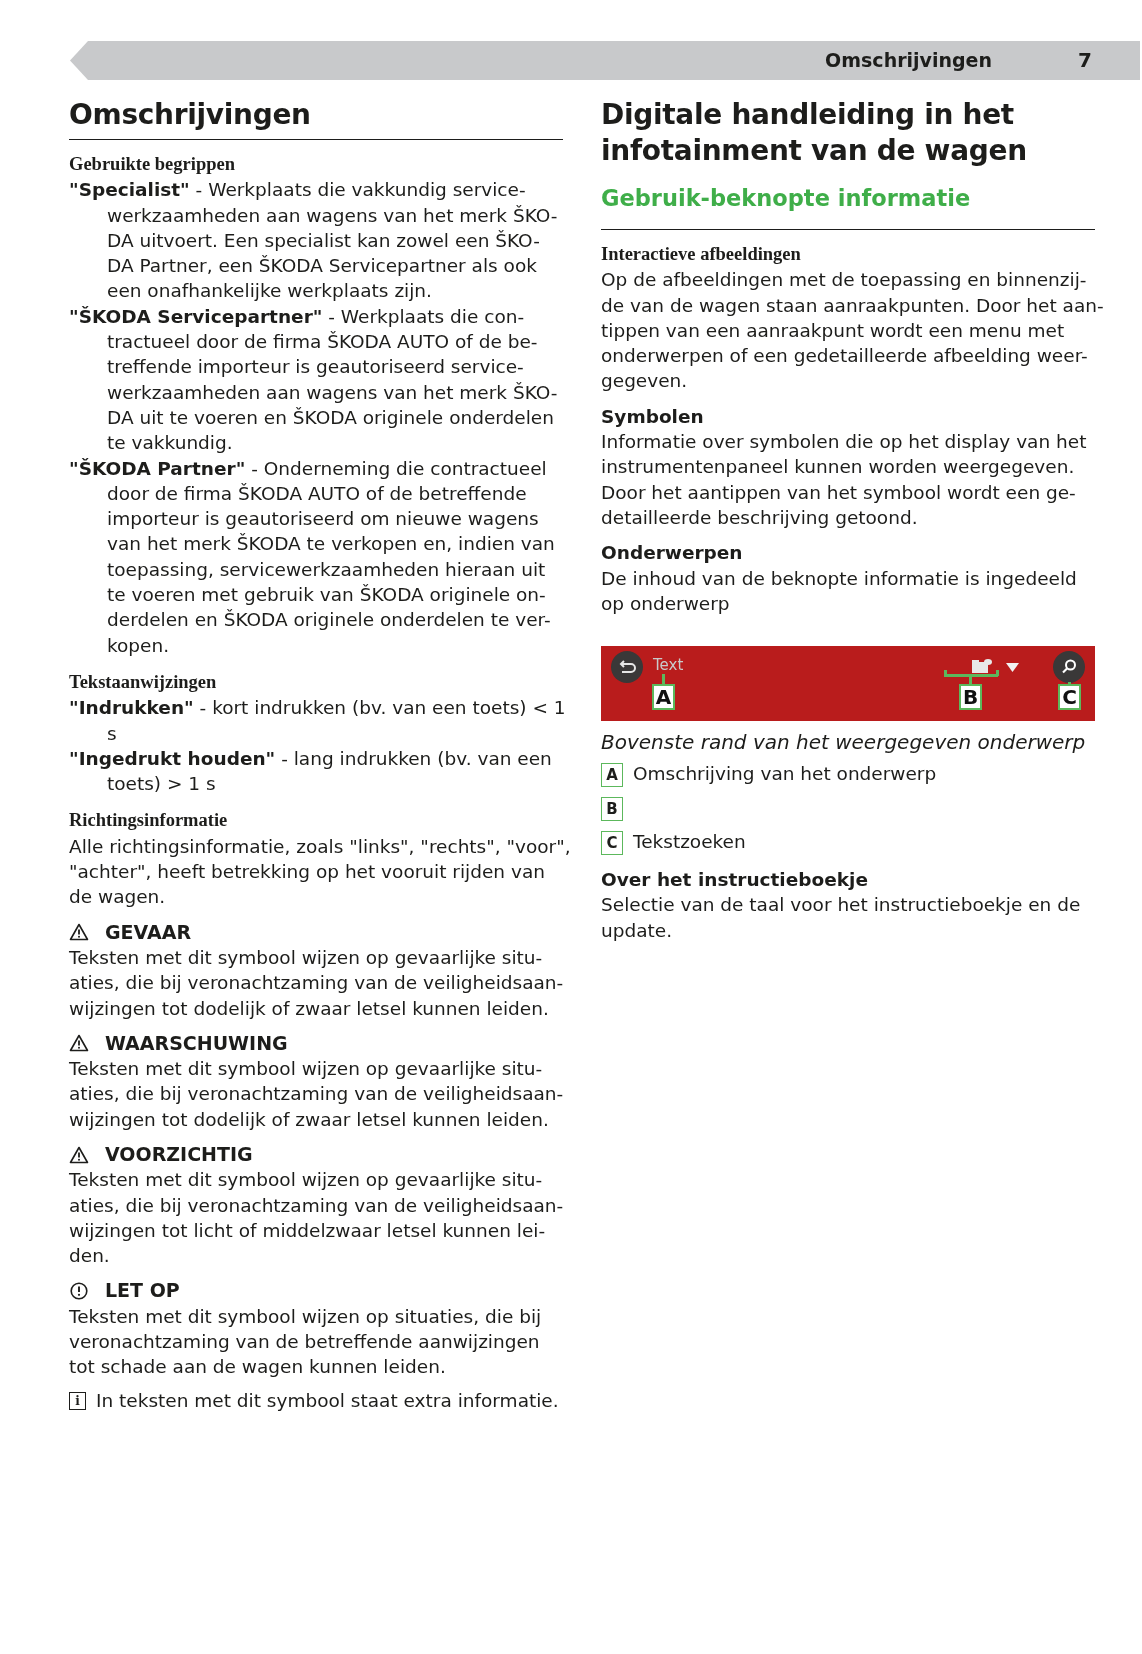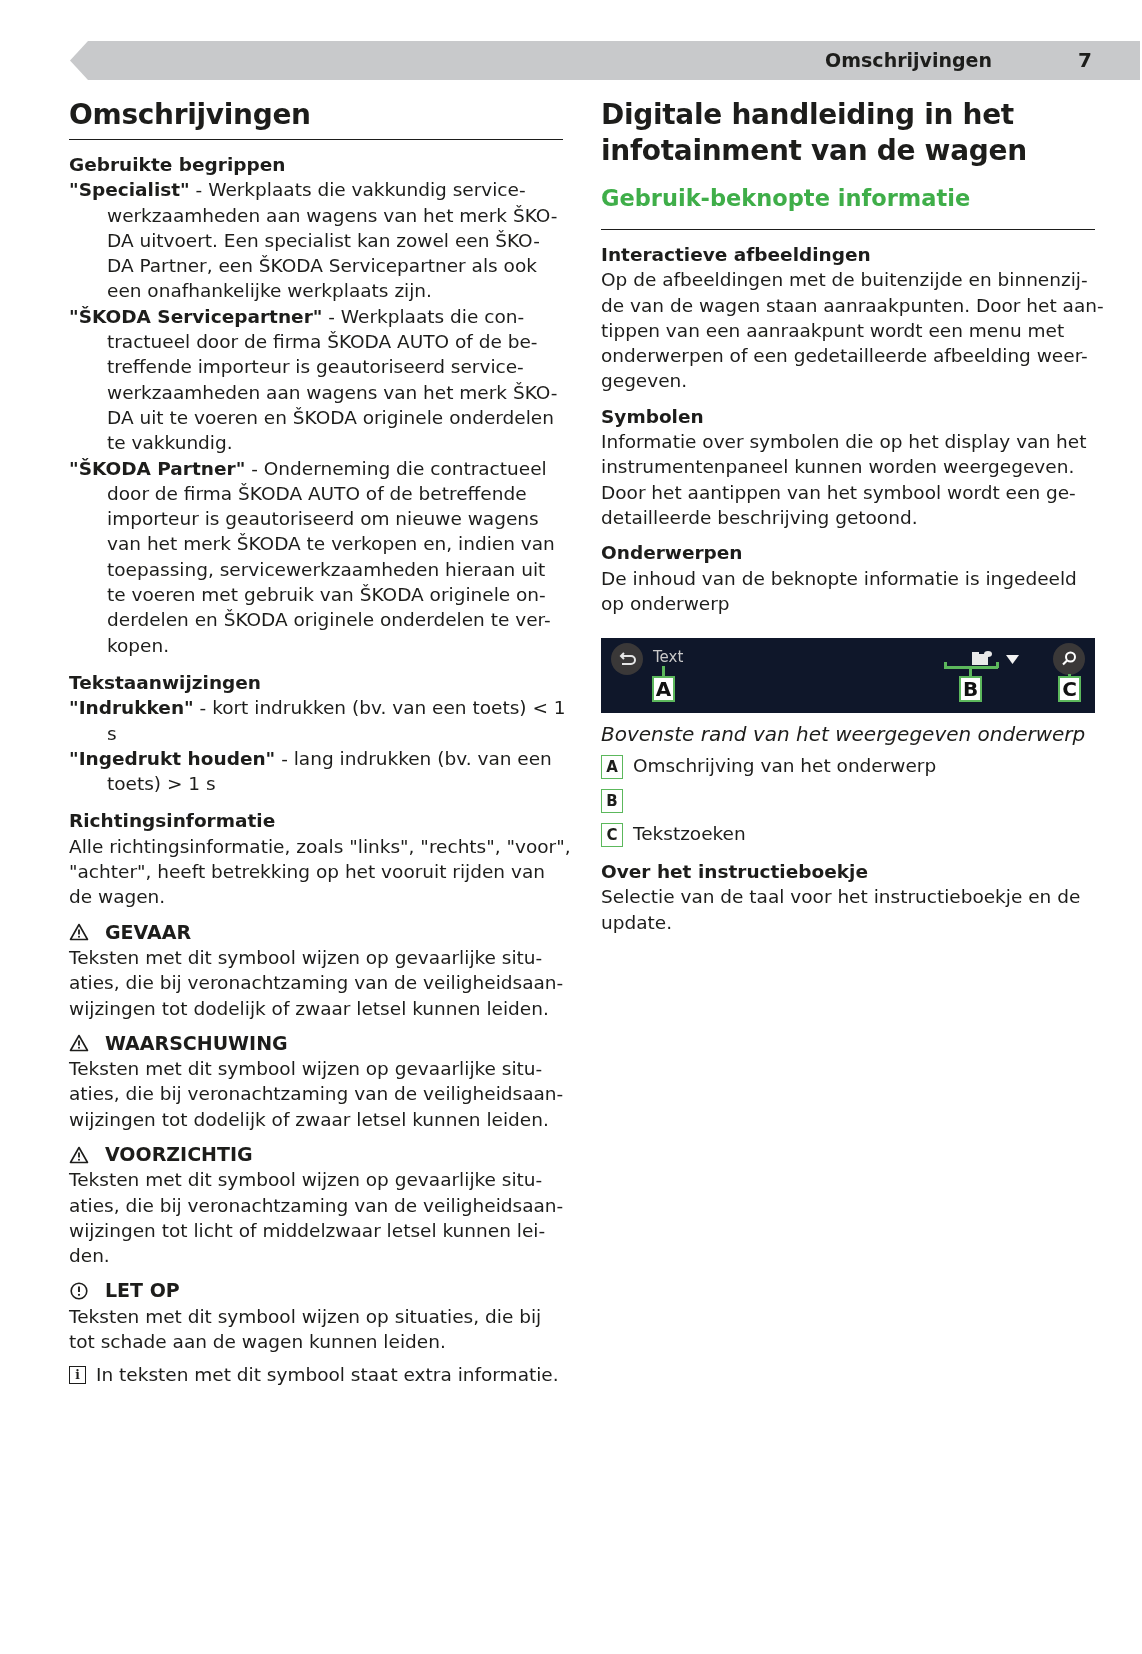--- a/index.html
+++ b/index.html
@@ -11,31 +11,31 @@
   .hdr-page { position:absolute; right:50px; top:48px; font-size:20px; font-weight:bold; color:#1d1d1b; }
   .col { position:absolute; top:97px; width:494px; font-size:18.5px; line-height:25.3px; }
   .col.left { left:69px; }
   .col.right { left:601px; }
   h1 { margin:0; font-size:28px; line-height:36px; font-weight:bold; letter-spacing:-0.3px; }
   .h1-rule { border-bottom:1.5px solid #1d1d1b; padding-bottom:6px; margin-bottom:12px; }
   h2 { margin:0; font-size:28px; line-height:36px; font-weight:bold; letter-spacing:-0.3px; }
   .green-h { color:#3fae49; font-size:22.5px; font-weight:bold; line-height:30px; margin-top:14px;
              border-bottom:1.5px solid #1d1d1b; padding-bottom:16px; }
   .sub { font-weight:bold; font-size:18.5px; margin-top:10px; }
-  .sub.first { margin-top:0; }
+  .sub.first { margin-top:0;font-family:Liberation Serif, serif; }
   .line { white-space:nowrap; }
   .indent { padding-left:38px; }
   .term { font-weight:bold; }
   .gap { height:12px; }
   .warn-title { font-weight:bold; font-size:19px; display:flex; align-items:center; gap:16px; margin-top:10px; }
   .warn-title svg { flex:none; }
   .note { display:flex; gap:10px; margin-top:8px; align-items:flex-start; }
   .infobox { width:15px; height:16px; border:1.5px solid #1d1d1b; font-size:12px; line-height:16px; text-align:center; font-weight:bold; margin-top:4px; flex:none; font-family:"DejaVu Serif", serif; }
   
-  .fig { position:relative; width:494px; height:75px; background:#0f172a; margin-top:22px; }
+  .fig { position:relative; width:494px; height:75px; background:#b91c1c; margin-top:30px; }
   .fig .back { position:absolute; left:10px; top:5px; width:32px; height:32px; border-radius:50%; background:#3a3838; }
   .fig .txt { position:absolute; left:52px; top:7px; color:#c9c9c9; font-size:15px; }
   .fig .search { position:absolute; right:10px; top:5px; width:32px; height:32px; border-radius:50%; background:#3a3838; }
   .lbl { position:absolute; width:23px; height:26px; background:#ffffff; border:2.5px solid #5cb85c; box-sizing:border-box;
          font-weight:bold; font-size:20px; line-height:22px; text-align:center; color:#111; }
   .vline { position:absolute; width:2.5px; background:#5cb85c; }
   .hline { position:absolute; height:2.5px; background:#5cb85c; }
   .caption { font-style:italic; font-size:20px; margin-top:10px; line-height:22px; }
   .legend { display:flex; gap:10px; margin-top:8px; }
   .legend .box { width:20px; height:22px; border:1.5px solid #5cb85c; font-weight:bold; font-size:15px; line-height:22px; text-align:center; flex:none; margin-top:2px; }
@@ -129,38 +129,39 @@
       <div class="line">den.</div>
       <div class="warn-title">
         <svg width="20" height="18" viewBox="0 0 20 18">
           <circle cx="10" cy="9" r="7.8" fill="none" stroke="#1d1d1b" stroke-width="1.6"></circle>
           <path d="M10 4.5 V10" stroke="#1d1d1b" stroke-width="1.9"></path>
           <circle cx="10" cy="12.8" r="1.1" fill="#1d1d1b"></circle>
         </svg>
         <span>LET OP</span>
       </div>
       <div class="line">Teksten met dit symbool wijzen op situaties, die bij</div>
+      <div class="line">veronachtzaming van de betreffende aanwijzingen</div>
       <div class="line">tot schade aan de wagen kunnen leiden.</div>
     </div>
 
   <div class="note">
     <span class="infobox">i</span>
     <span>In teksten met dit symbool staat extra informatie.</span>
   </div>
 </div>
 
 <div class="col right">
   <h2>
     <div>Digitale handleiding in het</div>
     <div>infotainment van de wagen</div>
   </h2>
   <div class="green-h">Gebruik-beknopte informatie</div>
   <div id="rsections" style="margin-top:12px">
       <div class="sub first">Interactieve afbeeldingen</div>
-      <div class="line">Op de afbeeldingen met de buitenzijde en binnenzij-</div>
+      <div class="line">Op de afbeeldingen met de toepassing en binnenzij-</div>
       <div class="line">de van de wagen staan aanraakpunten. Door het aan-</div>
       <div class="line">tippen van een aanraakpunt wordt een menu met</div>
       <div class="line">onderwerpen of een gedetailleerde afbeelding weer-</div>
       <div class="line">gegeven.</div>
       <div class="sub">Symbolen</div>
       <div class="line">Informatie over symbolen die op het display van het</div>
       <div class="line">instrumentenpaneel kunnen worden weergegeven.</div>
       <div class="line">Door het aantippen van het symbool wordt een ge-</div>
       <div class="line">detailleerde beschrijving getoond.</div>
       <div class="sub">Onderwerpen</div>

